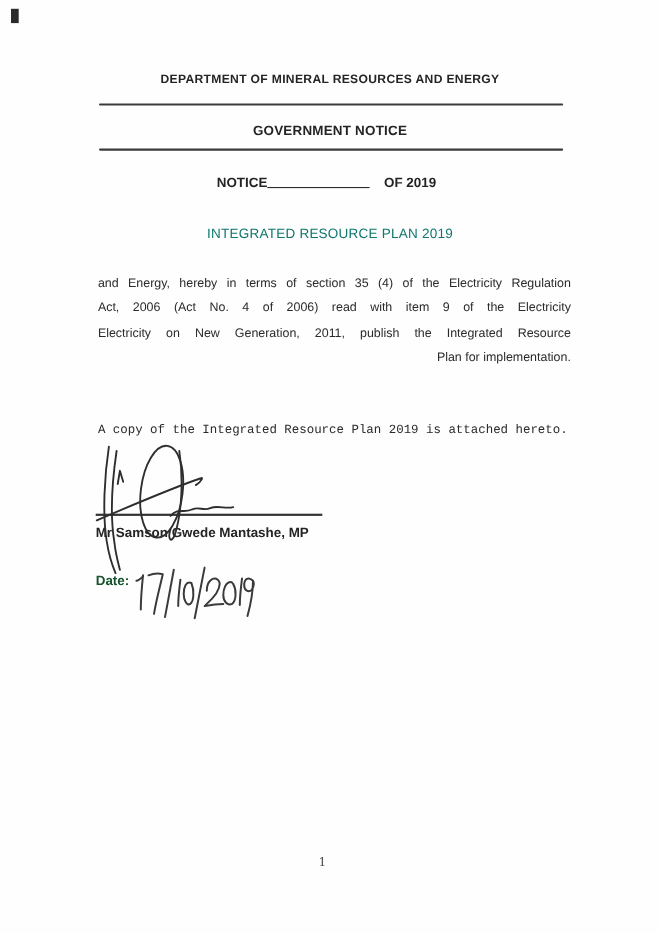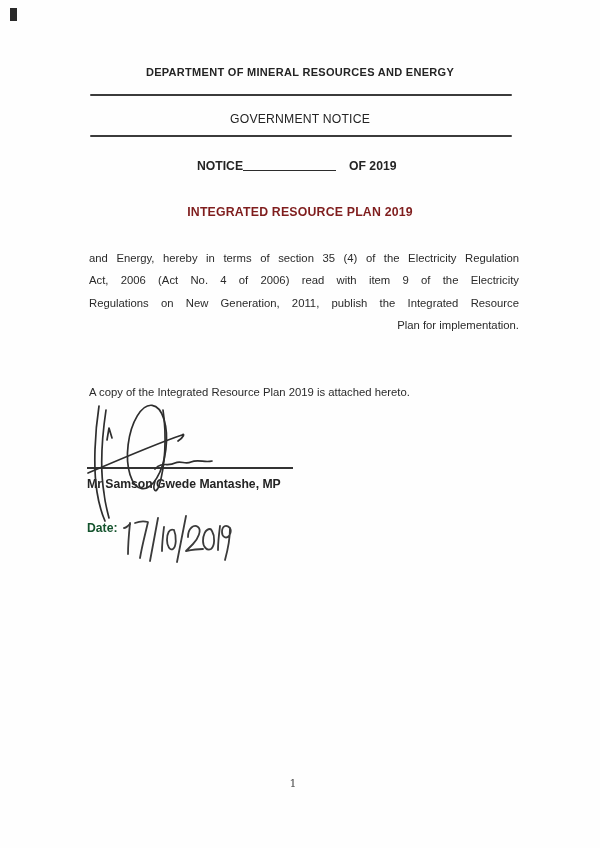--- a/index.html
+++ b/index.html
@@ -12,28 +12,28 @@
     overflow:hidden;
   }
   .artifact{position:absolute;left:10px;top:8px;width:7px;height:13px;background:#2a2a2a;}
   .center{left:0;right:0;text-align:center;}
   .abs{position:absolute;}
   .bold{font-weight:bold;}
   .department{top:66px;font-size:11px;font-weight:bold;letter-spacing:.3px;color:#242424;}
   .rule{position:absolute;left:90px;width:422px;height:2px;background:#3b3b3b;border-radius:1px;}
   .rule1{top:94px;}
   .rule2{top:135px;}
-  .gov-notice{top:112px;font-size:12.2px;font-weight:normal;letter-spacing:.2px;color:#242424;}
+  .gov-notice{top:112px;font-size:12.2px;font-weight:bold;letter-spacing:.2px;color:#242424;}
   .notice-row{left:197px;top:159px;font-size:12.2px;font-weight:bold;color:#242424;white-space:nowrap;}
   .blank-line{display:inline-block;width:93px;height:3px;border-bottom:1.6px solid #2c2c2c;vertical-align:-1px;margin-right:13px;}
-  .doc-title{top:205px;font-size:12.3px;font-weight:bold;letter-spacing:.2px;color:#7f1d1d;}
+  .doc-title{top:205px;font-size:12.3px;font-weight:normal;letter-spacing:.2px;color:#0f766e;}
   .para{left:89px;top:247px;width:430px;font-size:11.3px;line-height:22.4px;color:#2a2a2a;}
   .jline{text-align:justify;text-align-last:justify;}
   .lline{text-align:right;}
-  .attach{left:89px;top:386px;font-size:11.3px;color:#2a2a2a;}
+  .attach{left:89px;top:386px;font-size:11.3px;color:#2a2a2a;font-family:Liberation Mono, monospace;}
   .sig-rule{position:absolute;left:87px;top:467px;width:206px;height:1.6px;background:#333;}
   .sig-name{left:87px;top:477px;font-size:12.2px;font-weight:bold;color:#242424;}
   .sig-title{left:87px;top:500px;font-size:12.2px;font-weight:bold;color:#242424;}
   .date-label{left:87px;top:521px;font-size:12.2px;font-weight:bold;color:#14532d;}
   .sig-svg{position:absolute;left:78px;top:397px;width:230px;height:135px;z-index:3;}
   .date-svg{position:absolute;left:122px;top:513px;width:120px;height:52px;z-index:3;}
   .page-num{left:285px;top:777px;width:16px;text-align:center;font-family:"DejaVu Serif",serif;font-size:11px;color:#4a4a4a;}
   svg path, svg ellipse{fill:none;stroke:#2e2e2e;stroke-width:1.7;stroke-linecap:round;stroke-linejoin:round;}
   .date-svg path, .date-svg ellipse{stroke:#3a3a3a;stroke-width:1.8;}
 </style>
@@ -52,21 +52,21 @@
 
   <div class="rule rule2"></div>
 
   <div class="abs notice-row"><span>NOTICE</span><span class="blank-line"></span><span>OF 2019</span></div>
 
   <div class="abs center doc-title">INTEGRATED RESOURCE PLAN 2019</div>
 
   <div class="abs para">
     <div class="jline">and Energy, hereby in terms of section 35 (4) of the Electricity Regulation</div>
     <div class="jline">Act, 2006 (Act No. 4 of 2006) read with item 9 of the Electricity</div>
-    <div class="jline">Regulations on New Generation, 2011, publish the Integrated Resource</div>
+    <div class="jline">Electricity on New Generation, 2011, publish the Integrated Resource</div>
     <div class="lline">Plan for implementation.</div>
   </div>
 
   <div class="abs attach">A copy of the Integrated Resource Plan 2019 is attached hereto.</div>
 
   <div class="sig-rule"></div>
 
   <svg class="sig-svg" viewBox="0 0 230 135" xmlns="http://www.w3.org/2000/svg">
     <path d="M21,9 C17,35 15,70 19,95 C21,108 24,117 27,124"></path>
     <path d="M28,13 C24,40 22,72 26,96 C27,106 29,113 31,121"></path>

